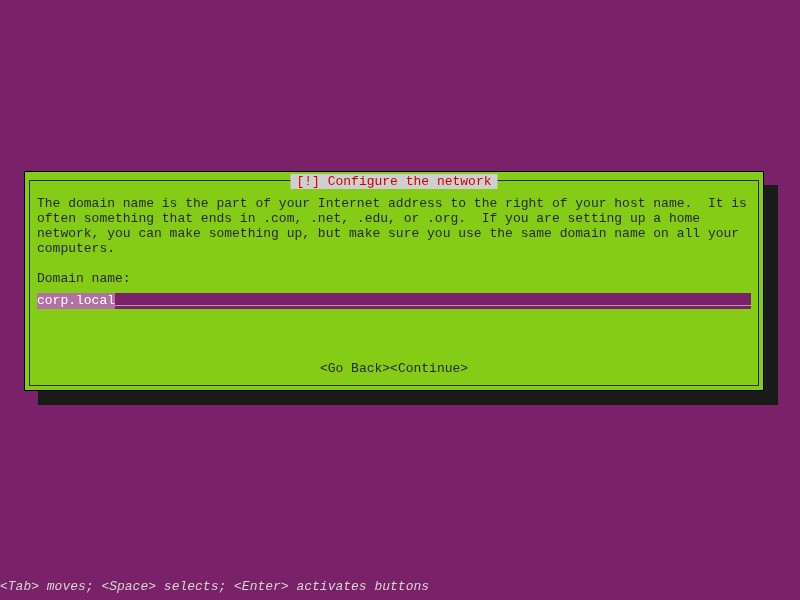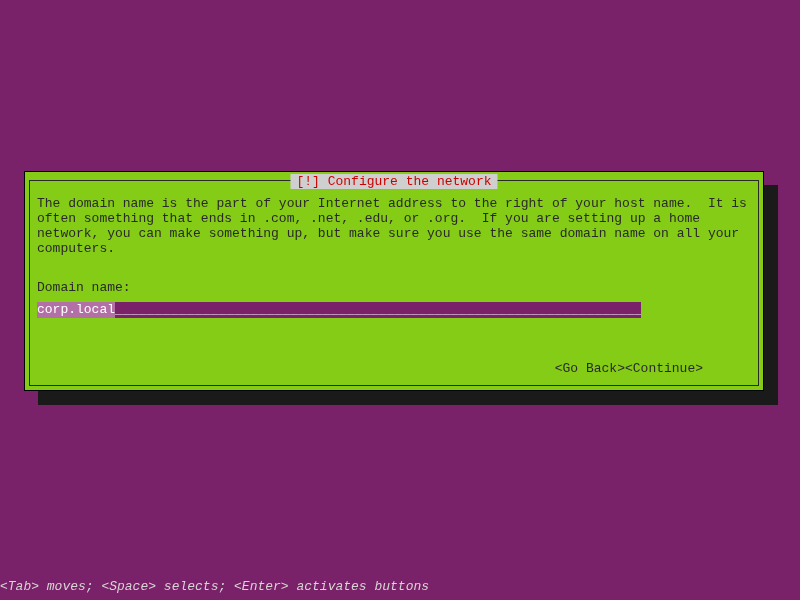--- a/index.html
+++ b/index.html
@@ -55,26 +55,26 @@
       left: 12px;
       top: 24px;
       right: 12px;
       bottom: 14px;
     }
     .description {
       line-height: 15px;
       white-space: pre-wrap;
     }
     .field-label {
-      margin-top: 24px;
+      margin-top: 15px;
       line-height: 15px;
     }
     .input-row {
       margin-top: 7px;
-      width: 604px;
+      width: 714px;
       height: 16px;
       background-color: #7a2269;
       position: relative;
     }
     .input-value {
       color: #ffffff;
       background-color: #b370a6;
       display: inline-block;
       line-height: 16px;
     }
@@ -88,21 +88,21 @@
       letter-spacing: 0.2px;
       overflow: hidden;
       white-space: nowrap;
     }
     .button-row {
       position: absolute;
       left: 48px;
       right: 48px;
       bottom: 0;
       display: flex;
-      justify-content: flex-end;
+      justify-content: center;
     }
     .btn {
       white-space: nowrap;
     }
     .help-bar {
       position: absolute;
       left: 0;
       bottom: 6px;
       color: #d9d4d4;
       font-style: italic;

